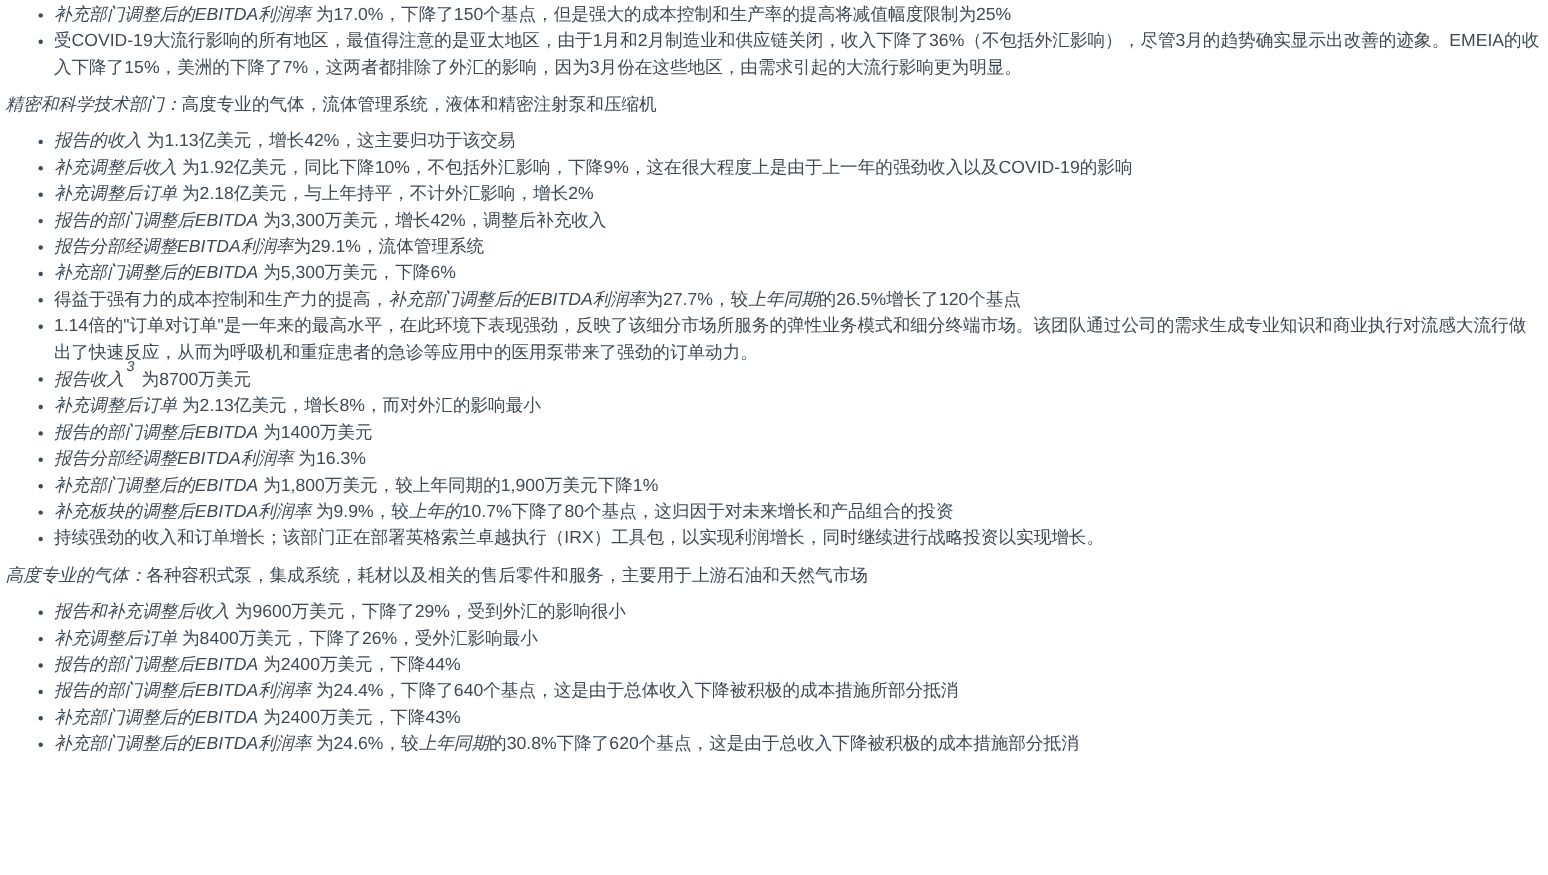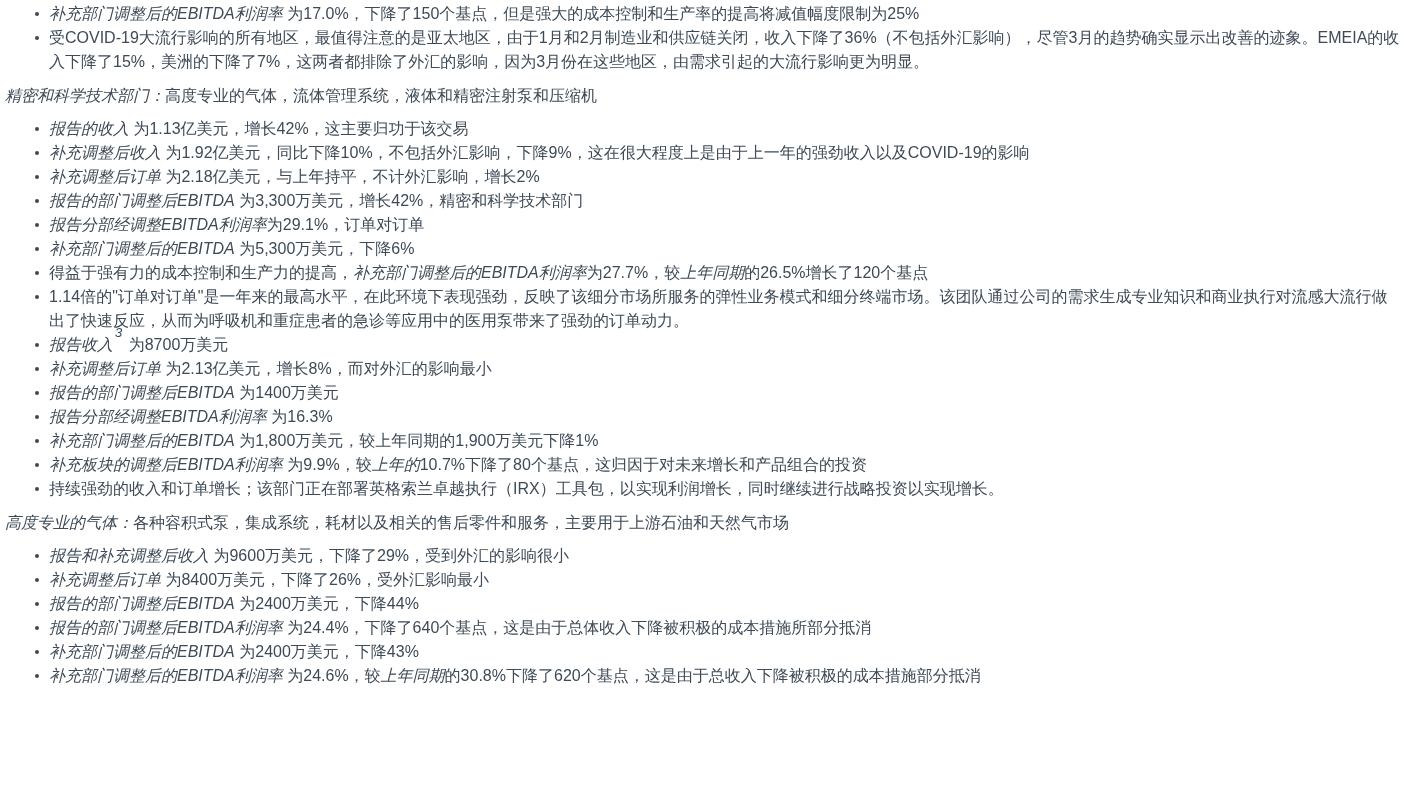--- a/index.html
+++ b/index.html
@@ -65,22 +65,22 @@
         <li><em>补充部门调整后的EBITDA利润率</em><span> 为17.0%，下降了150个基点，但是强大的成本控制和生产率的提高将减值幅度限制为25%</span></li>
         <li><span>受COVID-19大流行影响的所有地区，最值得注意的是亚太地区，由于1月和2月制造业和供应链关闭，收入下降了36%（不包括外汇影响），尽管3月的趋势确实显示出改善的迹象。EMEIA的收入下降了15%，美洲的下降了7%，这两者都排除了外汇的影响，因为3月份在这些地区，由需求引起的大流行影响更为明显。</span></li>
       </ul>
     </section>
     <section>
       <p class="heading"><em>精密和科学技术部门：</em><span>高度专业的气体，流体管理系统，液体和精密注射泵和压缩机</span></p>
       <ul class="bullets">
         <li><em>报告的收入</em><span> 为1.13亿美元，增长42%，这主要归功于该交易</span></li>
         <li><em>补充调整后收入</em><span> 为1.92亿美元，同比下降10%，不包括外汇影响，下降9%，这在很大程度上是由于上一年的强劲收入以及COVID-19的影响</span></li>
         <li><em>补充调整后订单</em><span> 为2.18亿美元，与上年持平，不计外汇影响，增长2%</span></li>
-        <li><em>报告的部门调整后EBITDA</em><span> 为3,300万美元，增长42%，精密和科学技术部门</span></li>
-        <li><em>报告分部经调整EBITDA利润率</em><span>为29.1%，订单对订单</span></li>
+        <li><em>报告的部门调整后EBITDA</em><span> 为3,300万美元，增长42%，调整后补充收入</span></li>
+        <li><em>报告分部经调整EBITDA利润率</em><span>为29.1%，流体管理系统</span></li>
         <li><em>补充部门调整后的EBITDA</em><span> 为5,300万美元，下降6%</span></li>
         <li><span> 得益于强有力的成本控制和生产力的提高，</span><em>补充部门调整后的EBITDA利润率</em><span>为27.7%，较</span><em>上年同期</em><span>的26.5%增长了120个基点</span></li>
         <li><span>1.14倍的"订单对订单"是一年来的最高水平，在此环境下表现强劲，反映了该细分市场所服务的弹性业务模式和细分终端市场。该团队通过公司的需求生成专业知识和商业执行对流感大流行做出了快速反应，从而为呼吸机和重症患者的急诊等应用中的医用泵带来了强劲的订单动力。</span></li>
       </ul>
     </section>
     <section>
       <ul class="bullets">
         <li><em>报告收入</em><sup class="fn">3</sup><span> 为8700万美元</span></li>
         <li><em>补充调整后订单</em><span> 为2.13亿美元，增长8%，而对外汇的影响最小</span></li>
         <li><em>报告的部门调整后EBITDA</em><span> 为1400万美元</span></li>

